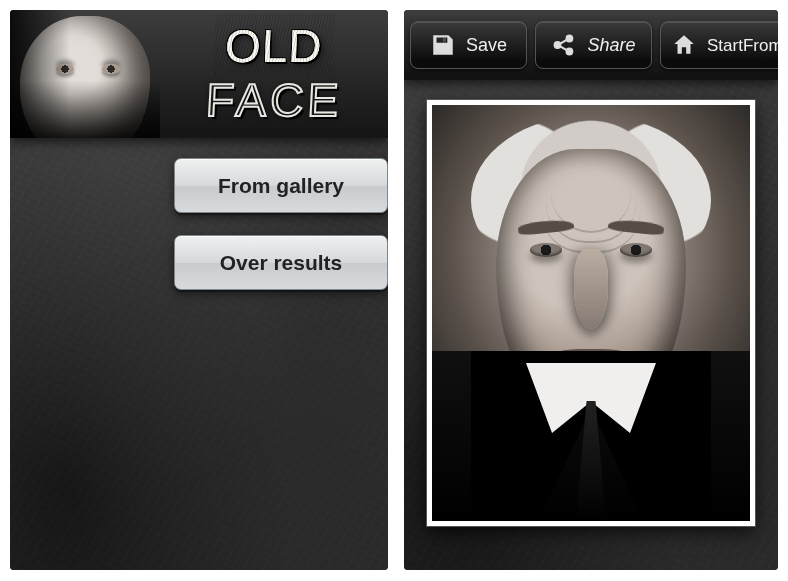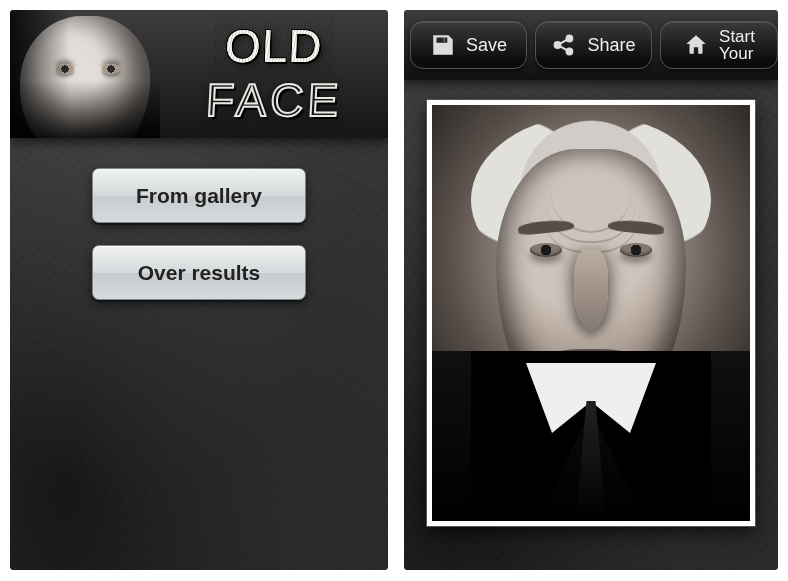--- a/index.html
+++ b/index.html
@@ -124,22 +124,22 @@
     -webkit-text-stroke: 2px #e8e8e2;
     text-shadow:
       3px 3px 0 #000,
       0 0 6px rgba(0,0,0,0.7);
     transform: skewX(-3deg) translateY(-4px);
   }
 
   .menu {
     position: relative;
     z-index: 2;
-    margin-top: 30px;
-    display: flex; flex-direction: column; align-items: center;
+    margin-top: 20px;
+    display: flex; flex-direction: column; align-items: flex-end;
     gap: 22px;
   }
   .menu button {
     width: 214px; height: 55px;
     border-radius: 7px;
     border: 1px solid #7c868c;
     background: linear-gradient(#eff1f1,#d6d9db 50%,#c7cbce 51%,#d8dbdd);
     font-size: 21px;
     font-weight: 600;
     color: #222;
@@ -155,38 +155,38 @@
     position: relative; z-index: 2;
     height: 70px;
     background: linear-gradient(#3d3d3d,#121212 95%);
     box-shadow: 0 4px 10px rgba(0,0,0,0.6);
     display: flex; align-items: center;
     gap: 8px;
     padding: 8px 6px;
   }
   .tbtn {
     height: 48px;
-    border-radius: 13px;
+    border-radius: 8px;
     border: 1px solid #555;
     background: linear-gradient(#3a3a3a,#0b0b0b 85%);
     box-shadow:
       inset 0 1px 0 rgba(255,255,255,0.12),
       0 2px 5px rgba(0,0,0,0.6);
     color: #eee;
     font-size: 18px;
     display: flex; align-items: center; justify-content: center;
     gap: 10px;
     cursor: pointer;
     padding: 0 10px;
   }
   .tbtn .ico { width: 26px; height: 26px; flex: 0 0 26px; }
   .tbtn.save  { flex: 0 0 117px; }
-  .tbtn.share { flex: 0 0 117px; }
+  .tbtn.share { flex: 0 0 117px; font-style: italic; }
   .tbtn.start { flex: 0 0 118px; }
-  .tbtn .two { display:flex; flex-direction:column; line-height:1.0; font-size:17px; }
+  .tbtn .two { display:flex; line-height:1.0; font-size:17px; }
 
   .result-frame {
     position: relative; z-index: 2;
     margin: 20px auto 0;
     width: 328px; height: 426px;
     border: 5px solid #fff;
     box-shadow: 0 0 0 1px #555, 0 6px 18px rgba(0,0,0,0.7);
     overflow: hidden;
     background: #3a3534;
   }
@@ -348,21 +348,21 @@
       </div>
 
       <div class="tbtn start">
         <span class="ico">
           <svg viewBox="0 0 24 24" width="26" height="26" fill="#ddd">
             <path d="M12 3l9 8h-3v9h-4v-6H10v6H6v-9H3l9-8z"></path>
           </svg>
         </span>
         <span class="two">
           <span>Start</span>
-          <span>Your</span>
+          <span>From</span>
         </span>
       </div>
     </div>
 
     <div class="result-frame">
       <div class="portrait">
         <div class="p-face">
           <div class="wrinkle w1"></div>
           <div class="wrinkle w2"></div>
           <div class="wrinkle w3"></div>

